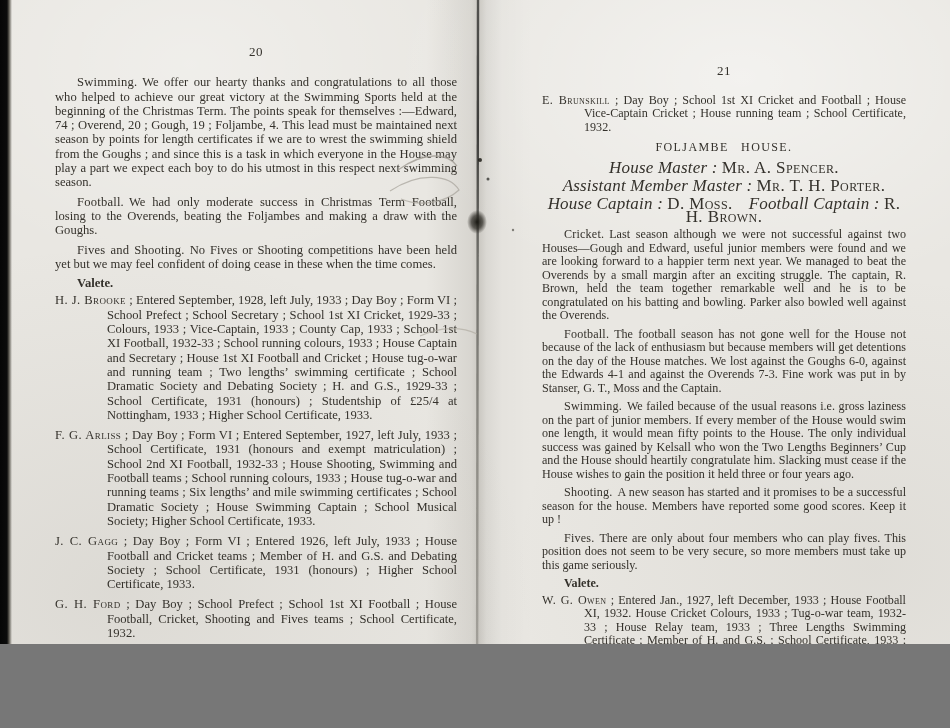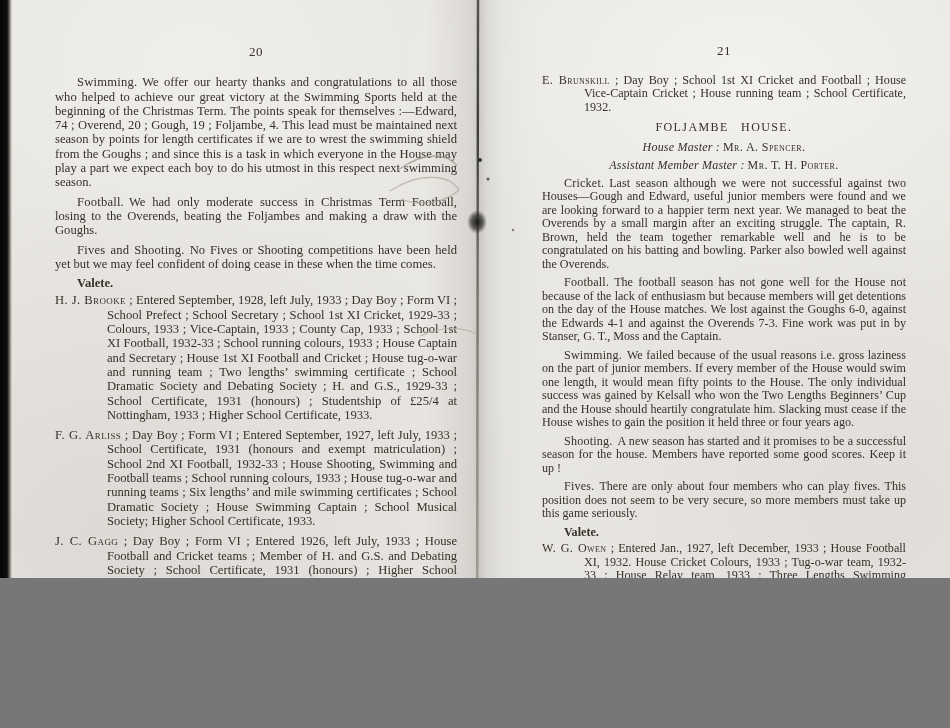--- a/index.html
+++ b/index.html
@@ -1,17 +1,17 @@
 <!DOCTYPE html>
 <html><head>
 <meta charset="utf-8">
 <style>
   html,body { margin:0; padding:0; background:#777; }
   .scan {
-    position:relative; width:950px; height:578px; overflow:hidden;
+    position:relative; width:950px; height:644px; overflow:hidden;
     background:#e9e7e2;
     background-image:
       radial-gradient(ellipse 500px 320px at 78% 12%, rgba(255,255,255,0.45), rgba(255,255,255,0) 70%),
       radial-gradient(ellipse 420px 300px at 20% 10%, rgba(255,255,255,0.30), rgba(255,255,255,0) 70%),
       radial-gradient(ellipse 600px 500px at 12% 92%, rgba(110,104,92,0.10), rgba(110,104,92,0) 70%),
       radial-gradient(ellipse 520px 420px at 92% 88%, rgba(110,104,92,0.08), rgba(110,104,92,0) 70%);
     font-family:"Liberation Serif","DejaVu Serif",serif;
     color:#34312b;
   }
   .scan-edge {
@@ -19,31 +19,31 @@
     background:linear-gradient(to right,#060606 0,#0b0b0b 7px,#5a574f 9px,rgba(90,87,79,0) 12px);
   }
   .gutter-shade {
     position:absolute; top:0; left:426px; width:108px; height:100%;
     background:linear-gradient(to right, rgba(0,0,0,0) 0%, rgba(62,57,46,0.10) 42%,
       rgba(62,57,46,0.18) 49%, rgba(40,38,32,0.08) 56%, rgba(0,0,0,0.02) 70%, rgba(0,0,0,0) 100%);
   }
   .artifacts { position:absolute; left:0; top:0; }
   .page { position:absolute; text-align:justify; }
   .page-left  { left:55px;  top:45px; width:402px; font-size:12.6px; line-height:14.3px; }
-  .page-right { left:542px; top:44px; width:364px; font-size:12.1px; line-height:13.5px; }
+  .page-right { left:542px; top:64px; width:364px; font-size:12.1px; line-height:13.5px; }
   .pagenum { text-align:center; font-size:13px; margin:0 0 16px 0; letter-spacing:0.5px; }
   p { margin:0 0 5px 0; }
   .para { text-indent:22px; }
   .lead { font-weight:normal; margin-right:5px; letter-spacing:0.2px; }
   .entry { padding-left:52px; text-indent:-52px; margin:0 0 6px 0; }
   .page-right .entry { padding-left:42px; text-indent:-42px; }
   .sc { font-variant:small-caps; letter-spacing:0.4px; }
   .valete-head { font-weight:bold; text-indent:22px; margin:0 0 3px 0; }
   .house-heading { text-align:center; text-indent:0; font-size:12px; letter-spacing:1.4px; word-spacing:8px; margin:7px 0 6px 0; }
-  .official { text-align:center; text-indent:0; font-size:12px; margin:0 0 4.5px 0; }
+  .official { text-align:center; text-indent:0; font-size:17px; margin:0 0 4.5px 0; }
   .official i { font-style:italic; letter-spacing:0.2px; }
   .official .gap { display:inline-block; width:16px; }
 </style>
 </head>
 <body>
 
 <div class="scan">
 
   <div class="gutter-shade"></div>
 
@@ -72,20 +72,21 @@
 
     <p class="entry"><span class="sc">E. Brunskill</span><span> ;  Day Boy ;  School 1st XI Cricket and Football ;  House Vice-Captain Cricket ;  House running team ;  School Certificate, 1932.</span></p>
 
 
     <p class="house-heading">FOLJAMBE HOUSE.</p>
 
     <p class="official"><i>House Master :</i> <span class="sc">Mr. A. Spencer.</span></p>
 
     <p class="official"><i>Assistant Member Master :</i> <span class="sc">Mr. T. H. Porter.</span></p>
 
+    <p class="official"><i>House Captain :</i> <span class="sc">D. Moss.</span><span class="gap"></span><i>Football Captain :</i> <span class="sc">R. H. Brown.</span></p>
 
 
     <p class="para"><span class="lead">Cricket.</span><span>Last season although we were not successful against two Houses—Gough and Edward, useful junior members were found and we are looking forward to a happier term next year.  We managed to beat the Overends by a small margin after an exciting struggle.  The captain, R. Brown, held the team together remarkable well and he is to be congratulated on his batting and bowling.  Parker also bowled well against the Overends.</span></p>
 
     <p class="para"><span class="lead">Football.</span><span>The football season has not gone well for the House not because of the lack of enthusiasm but because members will get detentions on the day of the House matches.  We lost against the Goughs 6-0, against the Edwards 4-1 and against the Overends 7-3. Fine work was put in by Stanser, G. T., Moss and the Captain.</span></p>
 
     <p class="para"><span class="lead">Swimming.</span><span>We failed because of the usual reasons i.e. gross laziness on the part of junior members.  If every member of the House would swim one length, it would mean fifty points to the House.  The only individual success was gained by Kelsall who won the Two Lengths Beginners’ Cup and the House should heartily congratulate him.  Slacking must cease if the House wishes to gain the position it held three or four years ago.</span></p>
 
     <p class="para"><span class="lead">Shooting.</span><span>A new season has started and it promises to be a successful season for the house.  Members have reported some good scores.  Keep it up !</span></p>
 

